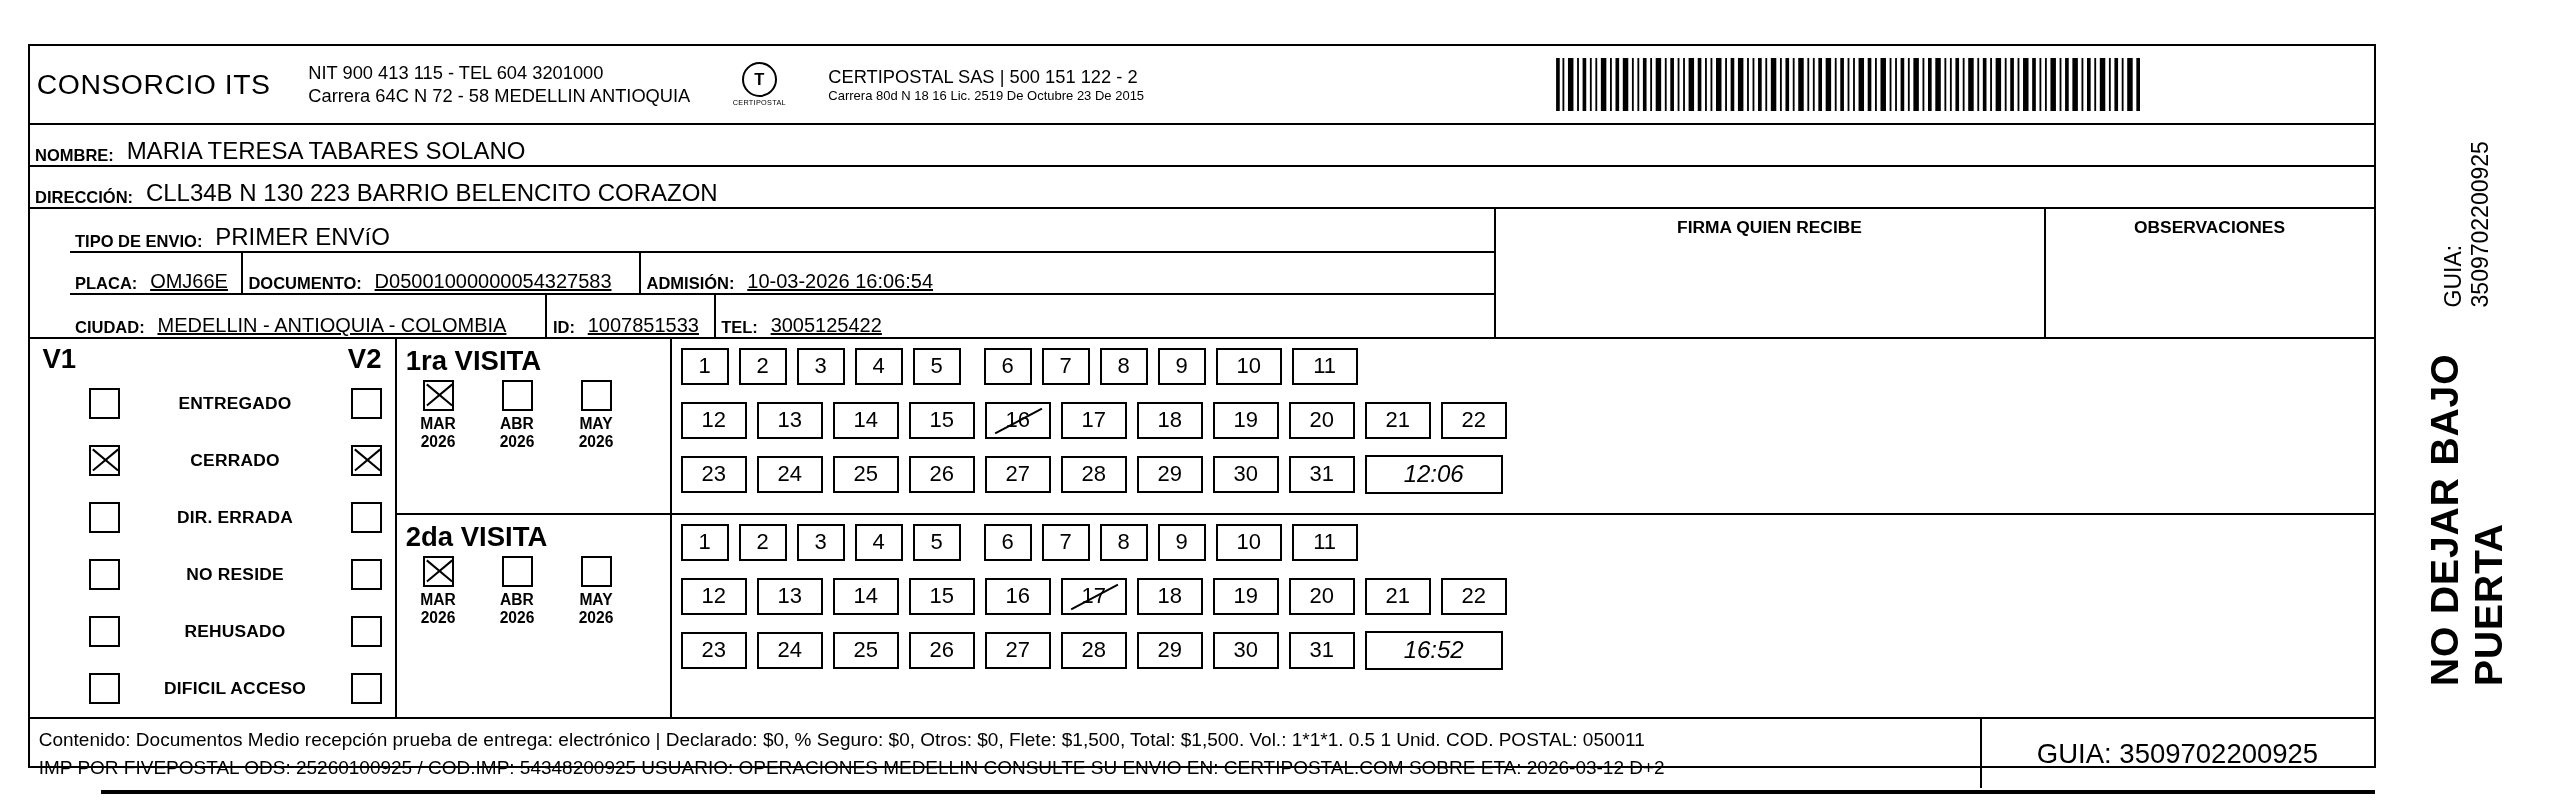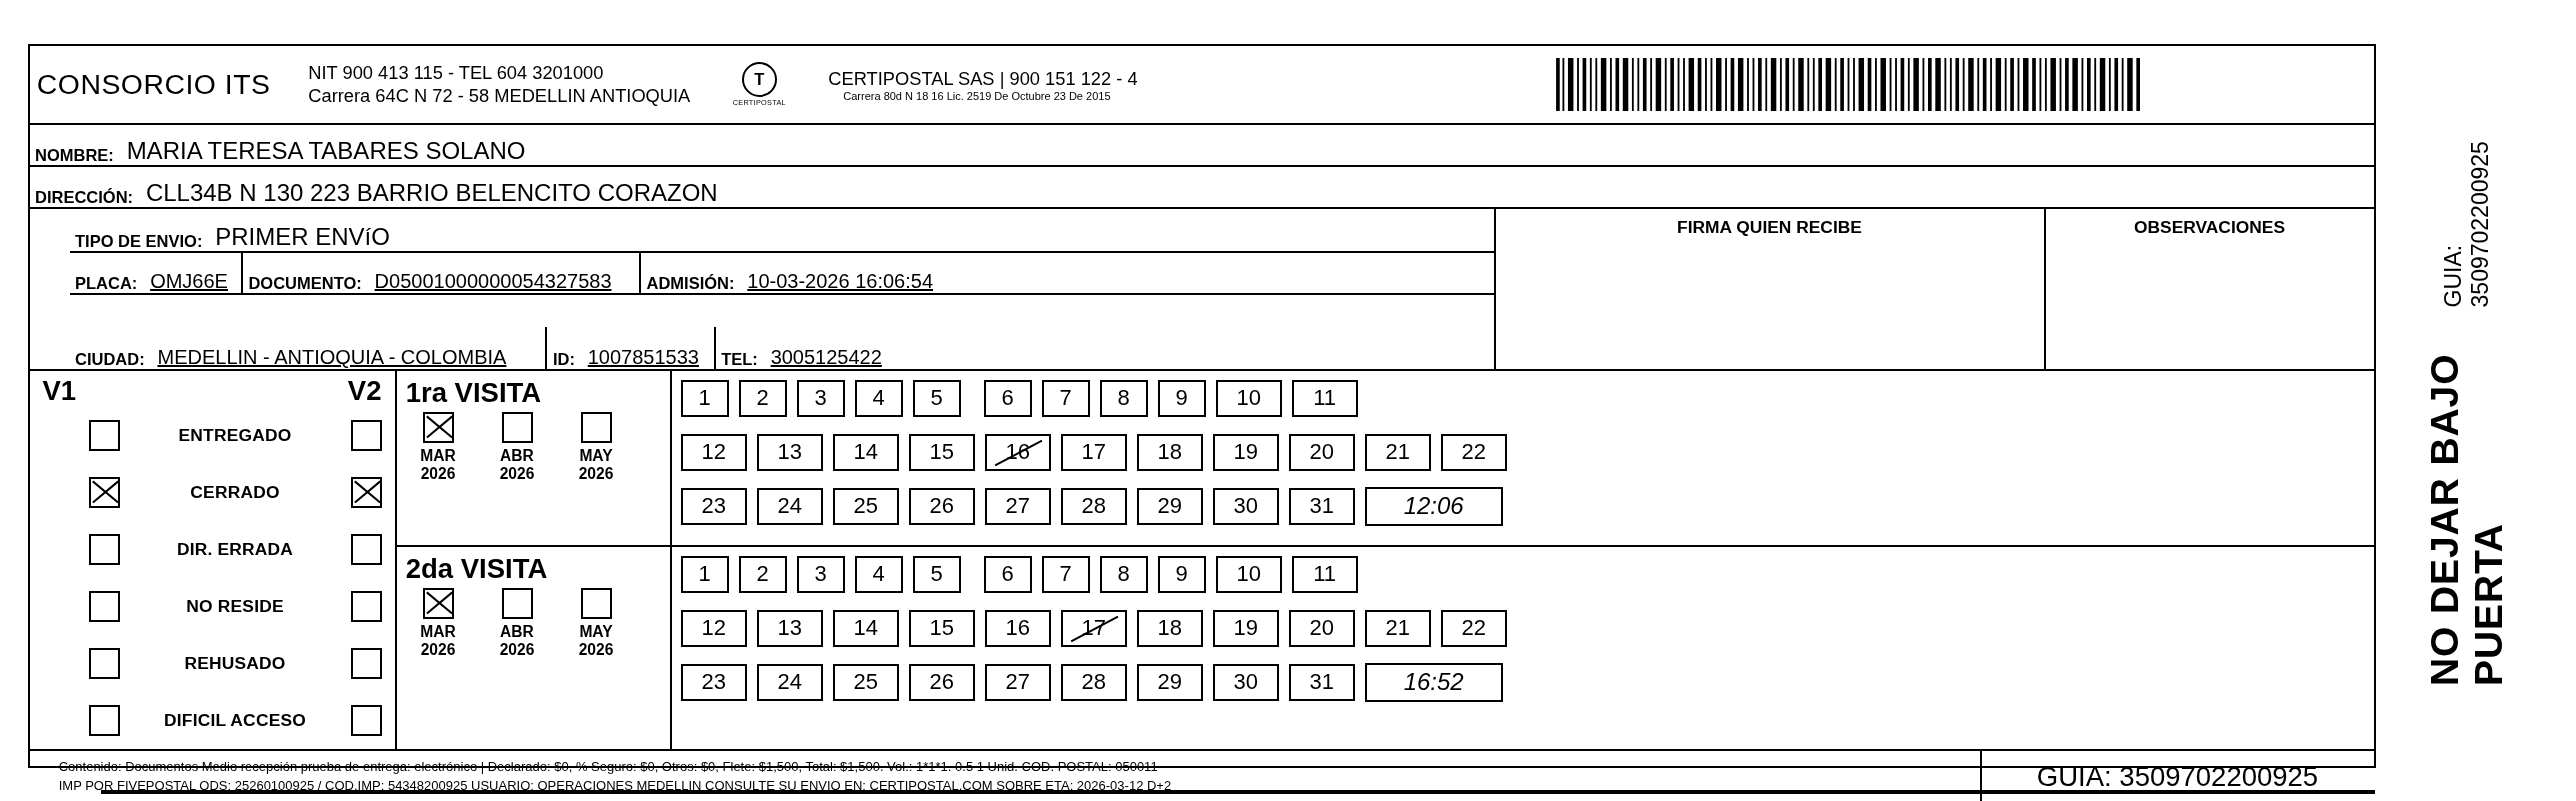--- a/index.html
+++ b/index.html
@@ -11,34 +11,34 @@
   .hdr{display:flex;align-items:center;height:79px;border-bottom:2.8px solid #000;box-sizing:border-box;}
   .hdr-brand{width:266px;padding-left:7.3px;font-size:28.4px;letter-spacing:0.5px;}
   .hdr-col{padding-left:5.5px;line-height:1.25;}
   .hdr-col .l1{font-size:18.3px;}
   .hdr-col .l2{font-size:18.3px;}
   .hdr-logo{width:138px;display:flex;flex-direction:column;align-items:center;justify-content:center;}
   .hdr-logo .mark{width:31px;height:31px;border-radius:50%;border:2.8px solid #000;display:flex;align-items:center;justify-content:center;font-size:16.5px;font-weight:bold;}
   .hdr-logo .mtxt{font-size:7.3px;letter-spacing:0.3px;margin-top:1.8px;}
   .cp{width:514px;}
   .cp .l1{font-size:18.3px;}
-  .cp .l2{font-size:11px;margin-left:15px;}
+  .cp .l2{font-size:13px;}
   .barcode{flex:1;display:flex;align-items:center;justify-content:center;padding-right:18.3px;}
   .barcode svg{display:block;}
 
   
   .row{display:flex;align-items:flex-end;border-bottom:2.8px solid #000;box-sizing:border-box;}
   .cap{font-size:16.5px;font-weight:bold;padding:0 5.5px;white-space:nowrap;}
   .val{font-size:24px;padding-left:7.3px;white-space:nowrap;}
   .val.sm{font-size:20px;text-decoration:underline;}
   .r-name{height:42px;}
   .r-dir{height:42px;}
   .r-tipo{height:44px;}
   .r-placa{height:42px;}
-  .r-ciudad{height:42px;margin-top:32px;}
+  .r-ciudad{height:42px;}
 
   .vsep{border-left:2.8px solid #000;height:100%;box-sizing:border-box;display:flex;align-items:center;}
 
   .mid{display:flex;border-bottom:2.8px solid #000;box-sizing:border-box;padding-left:40px;}
   .leftblk{width:1426px;border-right:2.8px solid #000;box-sizing:border-box;}
   .firma{flex:1;display:flex;flex-direction:column;}
   .firma-h{height:37px;display:flex;align-items:center;justify-content:center;font-size:17.4px;font-weight:bold;border-bottom:0;}
   .obs{width:330px;border-left:2.8px solid #000;box-sizing:border-box;display:flex;flex-direction:column;}
   .obs-h{height:37px;display:flex;align-items:center;justify-content:center;font-size:17.4px;font-weight:bold;}
 
@@ -70,21 +70,21 @@
   .dayrow{display:flex;align-items:center;height:54px;padding-left:9.2px;gap:10px;}
   .day{width:48px;height:37px;border:2.8px solid #000;box-sizing:border-box;display:flex;align-items:center;justify-content:center;font-size:22px;position:relative;}
   .day.wide{width:66px;}
   .day.x::after{content:"";position:absolute;left:5.5px;top:16.5px;width:53px;height:1.8px;background:#000;transform:rotate(-28deg);}
   .timebox{width:138px;height:39px;border:2.8px solid #000;box-sizing:border-box;display:flex;align-items:center;justify-content:center;font-size:24px;font-style:italic;}
   .gapbig{margin-left:13px;}
 
   
   .footer{display:flex;align-items:stretch;}
   .fcontent{flex:1;padding:7.3px 9.2px;}
-  .fcontent div{font-size:13px;line-height:1.45;margin-left:20px;}
+  .fcontent div{font-size:19px;line-height:1.45;}
   .guia{width:394px;border-left:2.8px solid #000;box-sizing:border-box;display:flex;align-items:center;justify-content:center;font-size:27.5px;}
 
   
   .vstrip{position:absolute;left:2384px;top:136px;width:165px;height:550px;}
   .vstrip .inner{transform:rotate(-90deg);transform-origin:left top;position:absolute;left:0;top:550px;width:550px;height:165px;display:flex;align-items:center;gap:9.2px;}
   .vstrip .big{font-size:39px;font-weight:bold;letter-spacing:0.9px;}
   .vstrip .small{font-size:23px;}
   .bottomline{position:absolute;left:101px;top:790px;width:2274px;height:3.7px;background:#000;}
 </style>
 </head>
@@ -97,21 +97,21 @@
       <div class="hdr-brand">CONSORCIO ITS</div>
       <div class="hdr-col">
         <div class="l1">NIT 900 413 115 - TEL 604 3201000</div>
         <div class="l2">Carrera 64C N 72 - 58 MEDELLIN ANTIOQUIA</div>
       </div>
       <div class="hdr-logo">
         <div class="mark">T</div>
         <div class="mtxt">CERTIPOSTAL</div>
       </div>
       <div class="cp">
-        <div class="l1">CERTIPOSTAL SAS | 900 151 122 - 4</div>
+        <div class="l1">CERTIPOSTAL SAS | 500 151 122 - 2</div>
         <div class="l2">Carrera 80d N 18 16  Lic. 2519 De Octubre 23 De 2015</div>
       </div>
       <div class="barcode">
         <svg width="587" height="53" viewBox="0 0 640 58">
           <g fill="#000">
             <rect x="0" y="0" width="4" height="58"></rect>
               <rect x="7" y="0" width="2" height="58"></rect>
             <rect x="13" y="0" width="6" height="58"></rect>
               <rect x="23" y="0" width="2" height="58"></rect>
             <rect x="29" y="0" width="4" height="58"></rect>

